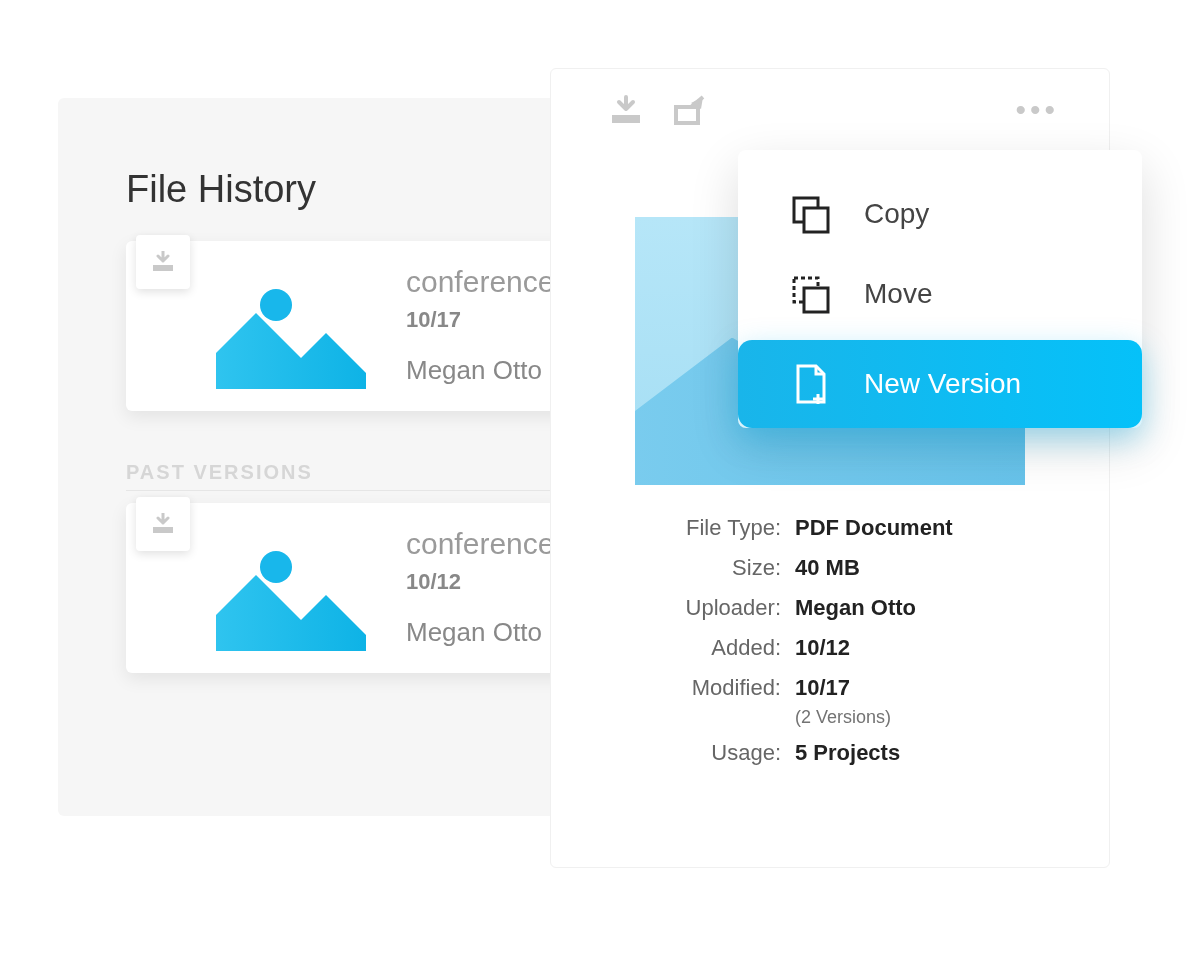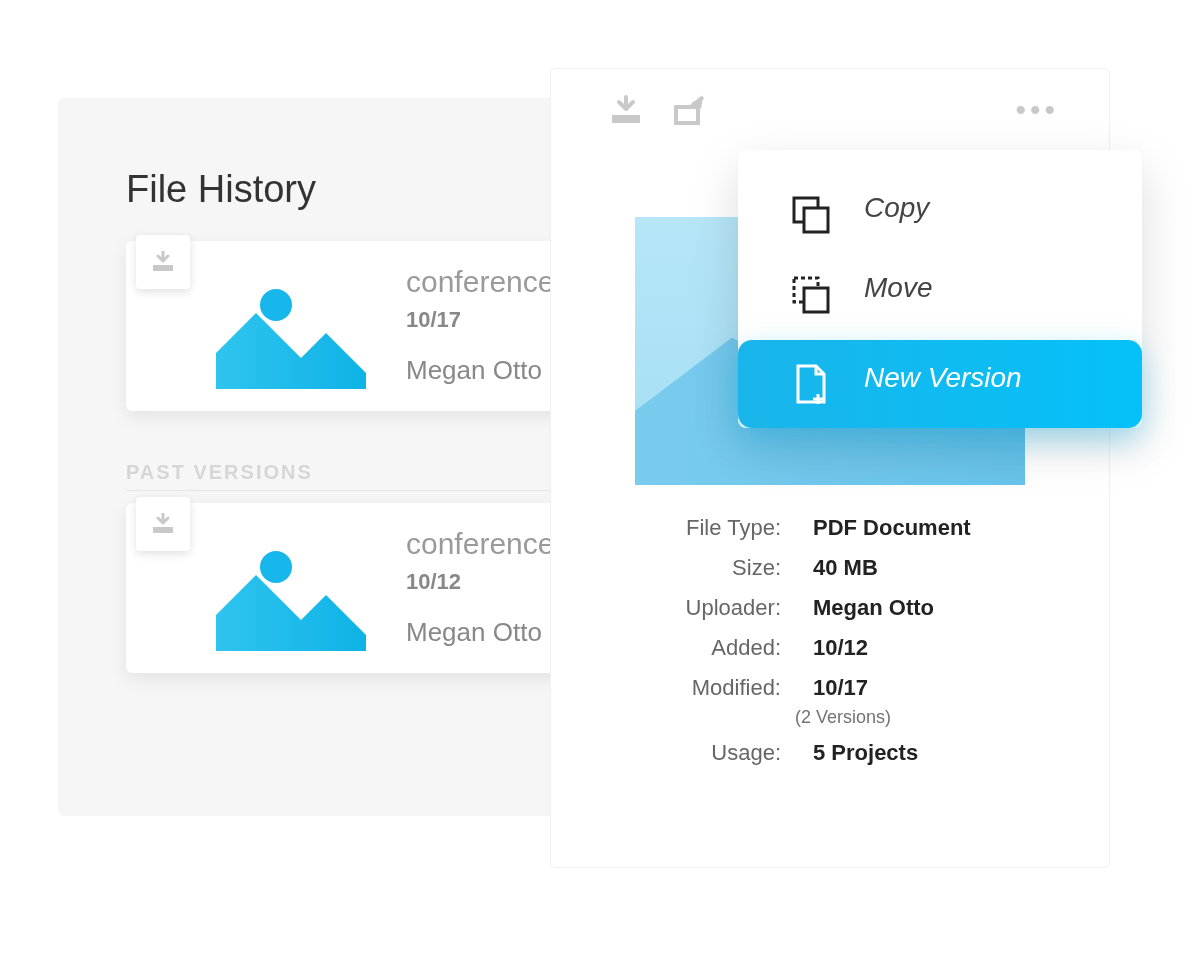--- a/index.html
+++ b/index.html
@@ -136,21 +136,21 @@
     background: linear-gradient(90deg, #7accee 0%, #65c2ea 100%);
     clip-path: polygon(0% 100%, 0% 60%, 25% 0%, 55% 55%, 75% 20%, 100% 70%, 100% 100%);
   }
 
   .meta {
     margin: 30px 40px 0 40px;
   }
   .meta-row {
     display: flex;
     align-items: baseline;
-    gap: 32px;
+    gap: 14px;
     margin-bottom: 14px;
     font-size: 22px;
   }
   .meta-label {
     width: 190px;
     text-align: right;
     color: #666;
     font-weight: 400;
   }
   .meta-value {
@@ -174,26 +174,26 @@
     top: 150px;
     width: 404px;
     background: #fff;
     border-radius: 8px;
     box-shadow: 0 18px 50px rgba(0,0,0,0.14);
     padding: 24px 0 0 0;
     z-index: 30;
   }
   .menu-item {
     display: flex;
+    align-items: center;
     gap: 32px;
     padding: 18px 50px;
     font-size: 28px;
     color: #444;
     cursor: pointer;
-    font-style: italic;
   }
   .menu-item .micon { width: 44px; height: 44px; flex: 0 0 44px; }
   .menu-item.active {
     background: linear-gradient(90deg, #19b5ea 0%, #05c1f9 100%);
     color: #fff;
     border-radius: 14px;
     box-shadow: 0 10px 30px rgba(10,180,240,0.35);
     margin: 6px 0 0 0;
     padding: 22px 50px;
   }

